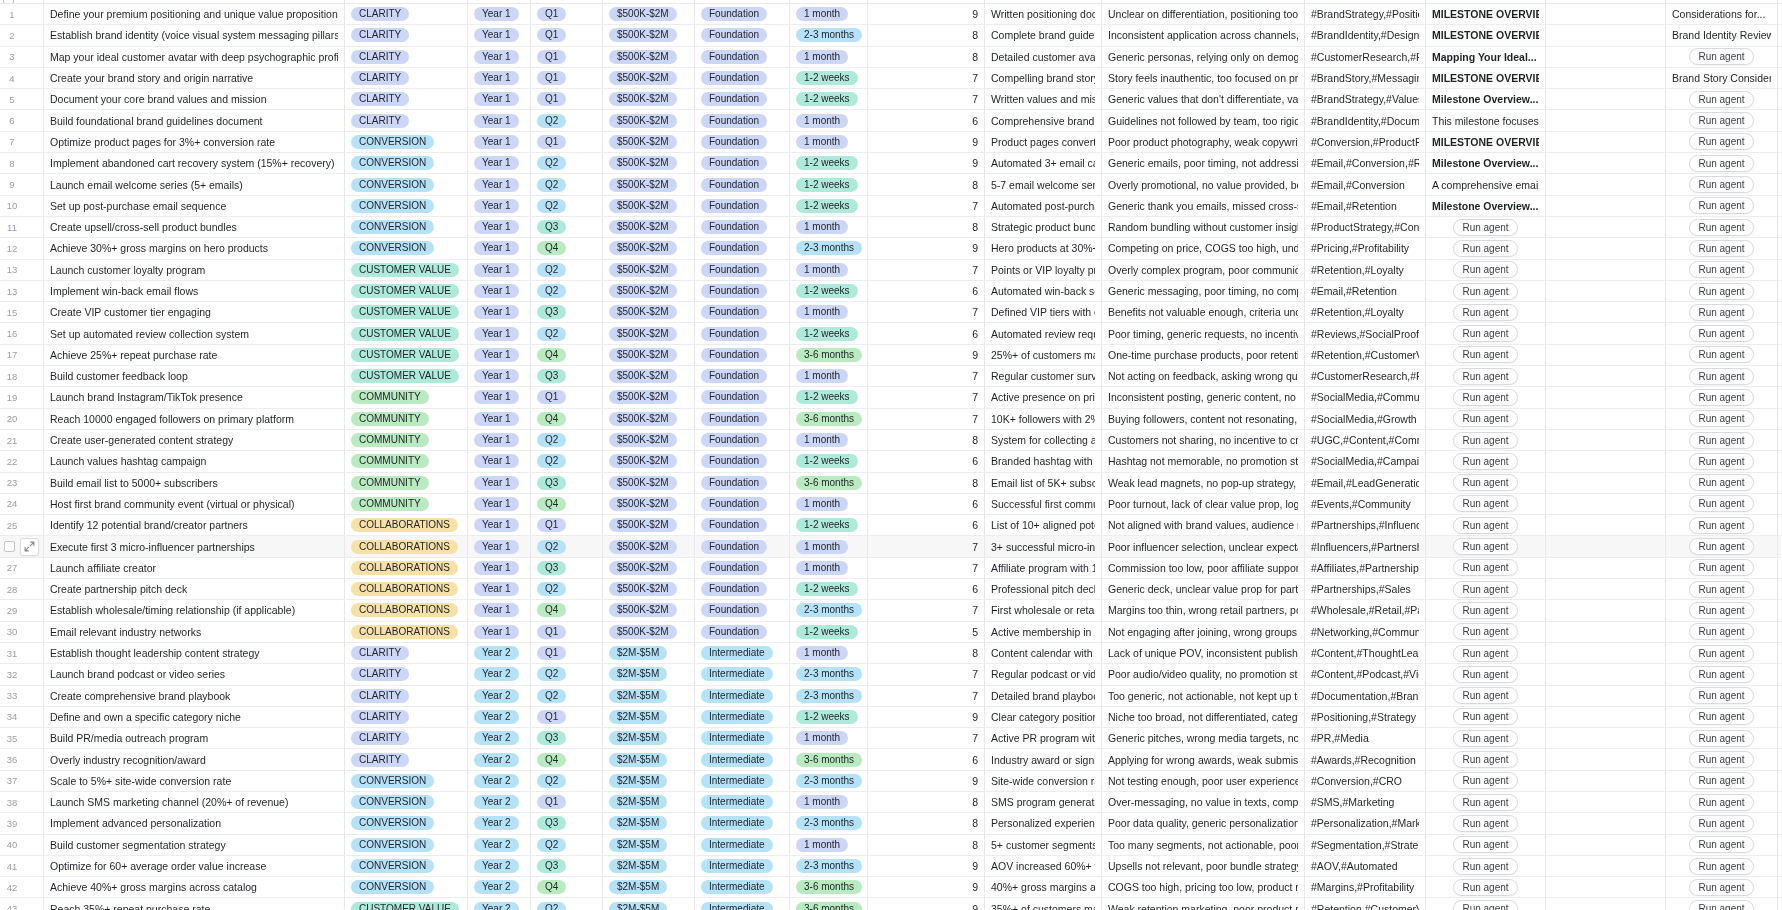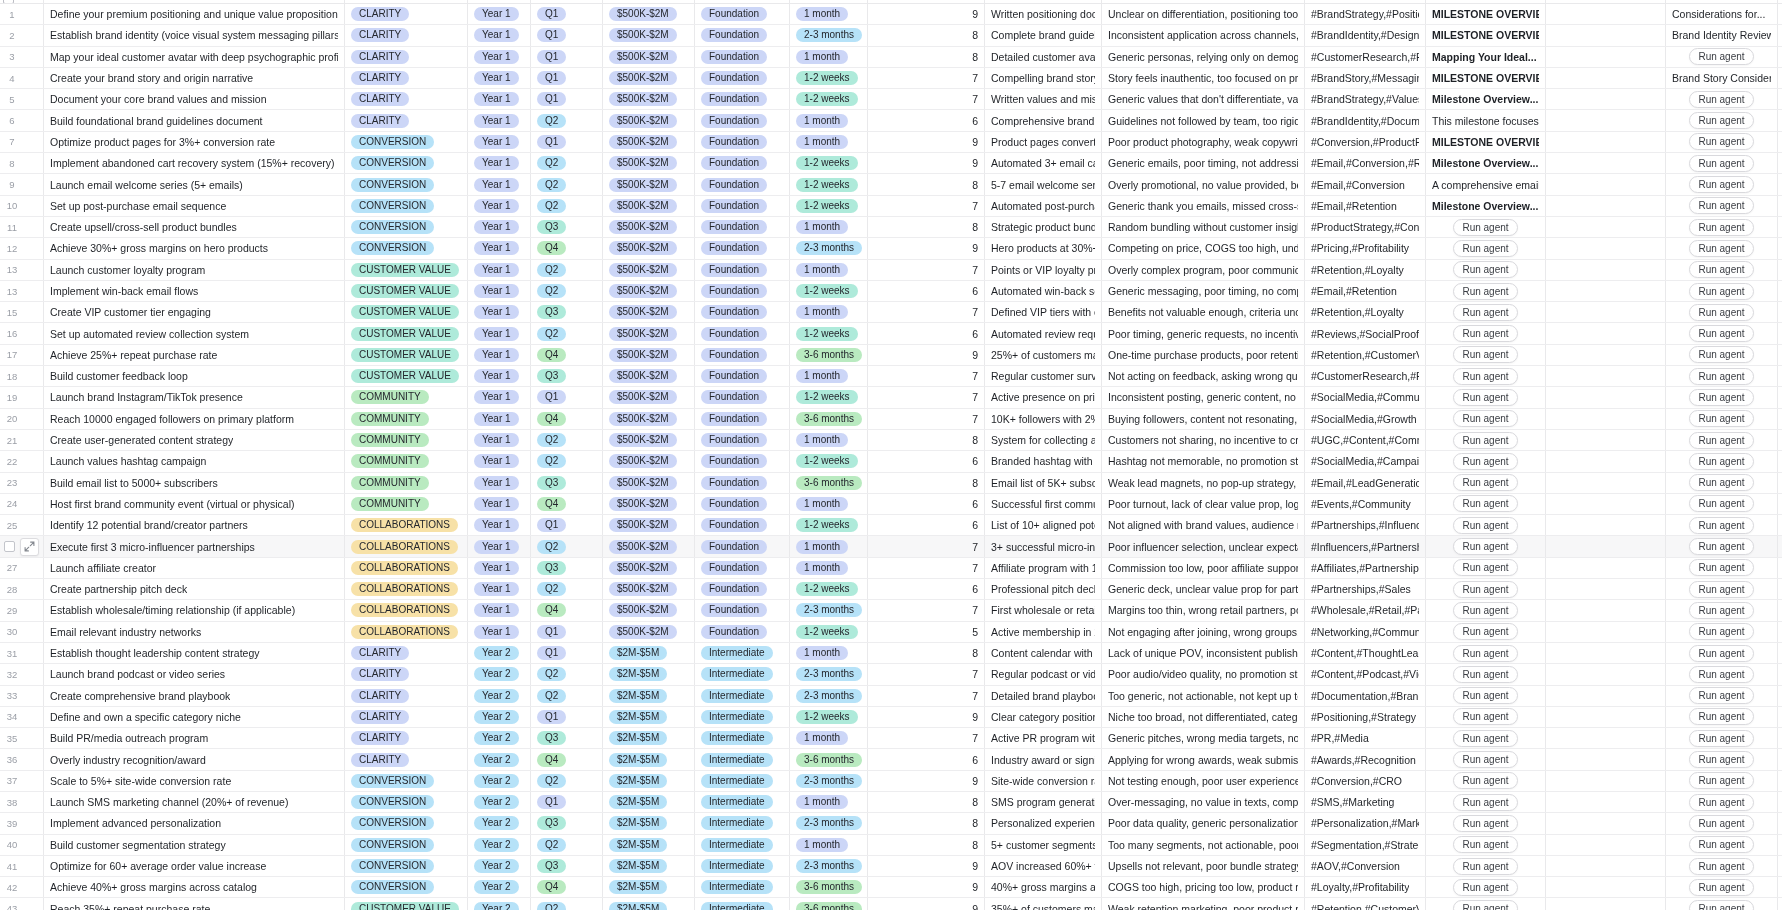--- a/index.html
+++ b/index.html
@@ -1861,21 +1861,21 @@
           <span class="pill" style="background:#b6e2f8">2-3 months</span>
         </div>
         <div class="c score">9</div>
         <div class="c">
           <span class="trunc">AOV increased 60%+ thr...</span>
         </div>
         <div class="c">
           <span class="trunc">Upsells not relevant, poor bundle strategy, fri...</span>
         </div>
         <div class="c">
-          <span class="trunc">#AOV,#Conversion</span>
+          <span class="trunc">#AOV,#Automated</span>
         </div>
         <div class="c agent-c">
           <span class="btn">Run agent</span>
         </div>
         <div class="c"></div>
         <div class="c agent-c">
           <span class="btn">Run agent</span>
         </div>
         <div class="c fill"></div>
       </div>
@@ -1905,21 +1905,21 @@
           <span class="pill" style="background:#b9eac0">3-6 months</span>
         </div>
         <div class="c score">9</div>
         <div class="c">
           <span class="trunc">40%+ gross margins acro...</span>
         </div>
         <div class="c">
           <span class="trunc">COGS too high, pricing too low, product mix ...</span>
         </div>
         <div class="c">
-          <span class="trunc">#Loyalty,#Profitability</span>
+          <span class="trunc">#Margins,#Profitability</span>
         </div>
         <div class="c agent-c">
           <span class="btn">Run agent</span>
         </div>
         <div class="c"></div>
         <div class="c agent-c">
           <span class="btn">Run agent</span>
         </div>
         <div class="c fill"></div>
       </div>

